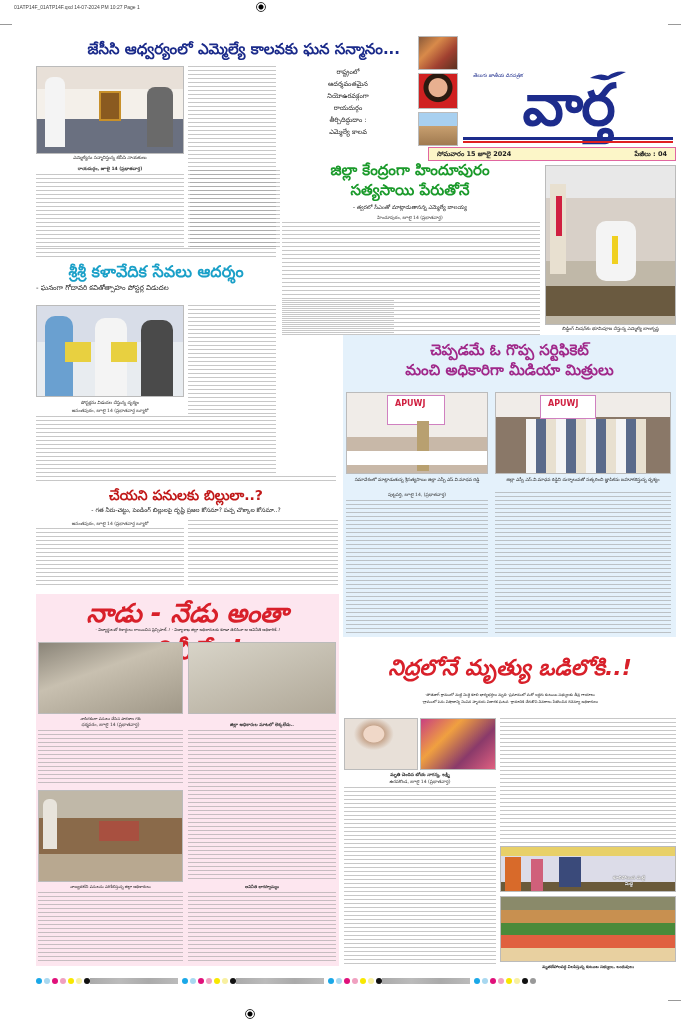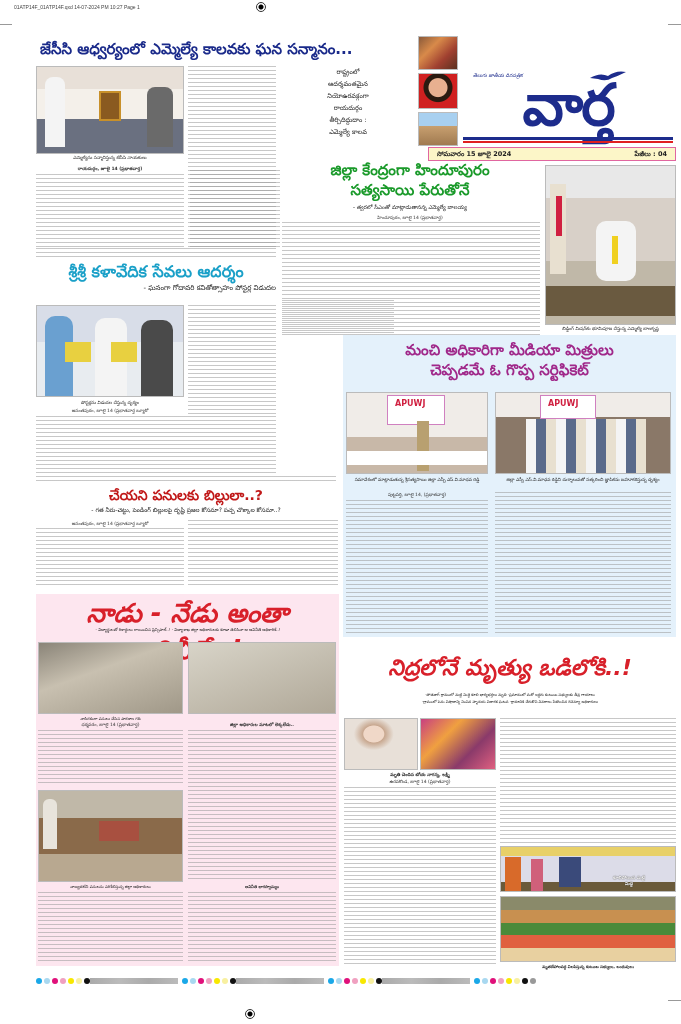--- a/index.html
+++ b/index.html
@@ -43,21 +43,21 @@
     </svg>
   <div class="abs" style="left:45px;top:38px;width:210px;height:62px;color:#1d2c8c;font-size:58px;font-weight:bold;line-height:62px;text-align:center;letter-spacing:-2px">వార్త</div>
   <div class="abs" style="left:45px;top:101px;width:210px;height:3px;background:#1d2c8c"></div>
   <div class="abs" style="left:45px;top:105px;width:210px;height:2px;background:#e02020"></div>
 </div>
 <div class="abs" style="left:428px;top:147px;width:248px;height:14px;background:#fcf6c8;border:1.5px solid #e066a0;font-size:6.5px;font-weight:bold;color:#222;display:flex;justify-content:space-between;align-items:center;padding:0 8px">
   <span>సోమవారం 15 జూలై 2024</span>
   <span>పేజీలు : 04</span>
 </div>
 
-<div class="abs h-blue" style="left:40px;top:40px;width:360px;font-size:15px;text-align:left;white-space:nowrap">జేసీసి ఆధ్వర్యంలో ఎమ్మెల్యే కాలవకు ఘన సన్మానం...</div>
+<div class="abs h-blue" style="left:40px;top:40px;width:360px;font-size:15px;text-align:right;white-space:nowrap">జేసీసి ఆధ్వర్యంలో ఎమ్మెల్యే కాలవకు ఘన సన్మానం...</div>
 <div class="abs photo" style="left:36px;top:66px;width:148px;height:88px;background:linear-gradient(180deg,#e8e0d8 0 25%,#f4f0ea 25% 60%,#6a7080 60%)">
   <div class="abs" style="left:62px;top:24px;width:22px;height:30px;background:#8a5a20;border:2px solid #c8902a"></div>
   <div class="abs" style="left:8px;top:10px;width:20px;height:70px;background:#f4f4f4;border-radius:8px 8px 0 0"></div>
   <div class="abs" style="left:110px;top:20px;width:26px;height:60px;background:#6a6a6a;border-radius:8px 8px 0 0"></div>
 </div>
 <div class="abs cap" style="left:36px;top:155px;width:148px">ఎమ్మెల్యేను సన్మానిస్తున్న జేసీసి నాయకులు</div>
 <div class="abs dateline" style="left:36px;top:166px;width:148px">రాయదుర్గం, జూలై 14 (ప్రభాతవార్త)</div>
 <div class="abs txtlines" style="left:36px;top:174px;width:148px;height:75px"></div>
 <div class="abs txtlines" style="left:188px;top:66px;width:88px;height:184px"></div>
 <div class="abs txtlines" style="left:190px;top:170px;width:90px;height:80px"></div>
@@ -80,39 +80,39 @@
 <div class="abs photo" style="left:545px;top:165px;width:131px;height:160px;background:linear-gradient(180deg,#e8e8e8 0 20%,#d8d0c8 20% 60%,#c0b8a8 60%)">
   <div class="abs" style="left:4px;top:18px;width:16px;height:90px;background:#e8e0d0"></div>
   <div class="abs" style="left:10px;top:30px;width:6px;height:40px;background:#d02040"></div>
   <div class="abs" style="left:50px;top:55px;width:40px;height:60px;background:#f4f4f4;border-radius:10px"></div>
   <div class="abs" style="left:66px;top:70px;width:6px;height:28px;background:#f0d020"></div>
   <div class="abs" style="left:0;top:120px;width:131px;height:30px;background:#6a5a40"></div>
 </div>
 <div class="abs cap" style="left:545px;top:326px;width:131px">బిడ్డింగ్ మిషన్‌కు భూమిపూజ చేస్తున్న ఎమ్మెల్యే బాలకృష్ణ</div>
 
 <div class="abs h-green" style="left:36px;top:262px;width:240px;font-size:16px;text-align:center;color:#1aa0c8">శ్రీశ్రీ కళావేదిక సేవలు ఆదర్శం</div>
-<div class="abs sub" style="left:36px;top:284px;width:240px;text-align:right;font-size:7px">- ఘనంగా గోదావరి కవితోత్సాహం పోస్టర్ల విడుదల</div>
+<div class="abs sub" style="left:36px;top:284px;width:240px;text-align:left;font-size:7px">- ఘనంగా గోదావరి కవితోత్సాహం పోస్టర్ల విడుదల</div>
 <div class="abs txtlines" style="left:36px;top:248px;width:240px;height:10px"></div>
 <div class="abs photo" style="left:36px;top:305px;width:148px;height:92px;background:linear-gradient(180deg,#d8dde8 0 40%,#e8ecf0 40%)">
   <div class="abs" style="left:8px;top:10px;width:28px;height:80px;background:#6aa0d0;border-radius:10px 10px 0 0"></div>
   <div class="abs" style="left:58px;top:12px;width:32px;height:78px;background:#f4f4f4;border-radius:10px 10px 0 0"></div>
   <div class="abs" style="left:104px;top:14px;width:32px;height:76px;background:#4a4a4a;border-radius:10px 10px 0 0"></div>
   <div class="abs" style="left:28px;top:36px;width:26px;height:20px;background:#e8d040"></div>
   <div class="abs" style="left:74px;top:36px;width:26px;height:20px;background:#e8d040"></div>
 </div>
 <div class="abs cap" style="left:36px;top:400px;width:148px">పోస్టర్లను విడుదల చేస్తున్న దృశ్యం</div>
 <div class="abs dateline" style="left:36px;top:408px;width:148px;font-weight:normal">అనంతపురం, జూలై 14 (ప్రభాతవార్త బ్యూరో</div>
 <div class="abs txtlines" style="left:36px;top:416px;width:240px;height:60px"></div>
 <div class="abs txtlines" style="left:188px;top:305px;width:88px;height:110px"></div>
 <div class="abs txtlines" style="left:282px;top:300px;width:112px;height:36px"></div>
 
 <div class="abs box-blue" style="left:343px;top:335px;width:333px;height:302px"></div>
 <div class="abs h-mag" style="left:343px;top:340px;width:333px;font-size:15px;text-align:center;line-height:20px">
+  <div>చెప్పడమే ఓ గొప్ప సర్టిఫికెట్</div>
   <div>మంచి అధికారిగా మీడియా మిత్రులు</div>
-  <div>చెప్పడమే ఓ గొప్ప సర్టిఫికెట్</div>
 </div>
 <div class="abs photo" style="left:346px;top:392px;width:142px;height:82px;background:linear-gradient(180deg,#f0ece8 0 55%,#c8b8a8 55%)">
   <div class="abs" style="left:40px;top:2px;width:58px;height:30px;background:#fff;border:1px solid #d080c0"></div>
   <div class="abs" style="left:48px;top:6px;font-size:8px;font-weight:bold;color:#d02040">APUWJ</div>
   <div class="abs" style="left:70px;top:28px;width:12px;height:50px;background:#b8a070"></div>
   <div class="abs" style="left:0;top:58px;width:142px;height:14px;background:#fff"></div>
 </div>
 <div class="abs photo" style="left:495px;top:392px;width:176px;height:82px;background:linear-gradient(180deg,#f0ece8 0 30%,#8a7868 30%)">
   <div class="abs" style="left:44px;top:2px;width:56px;height:24px;background:#fff;border:1px solid #d080c0"></div>
   <div class="abs" style="left:52px;top:6px;font-size:8px;font-weight:bold;color:#d02040">APUWJ</div>

